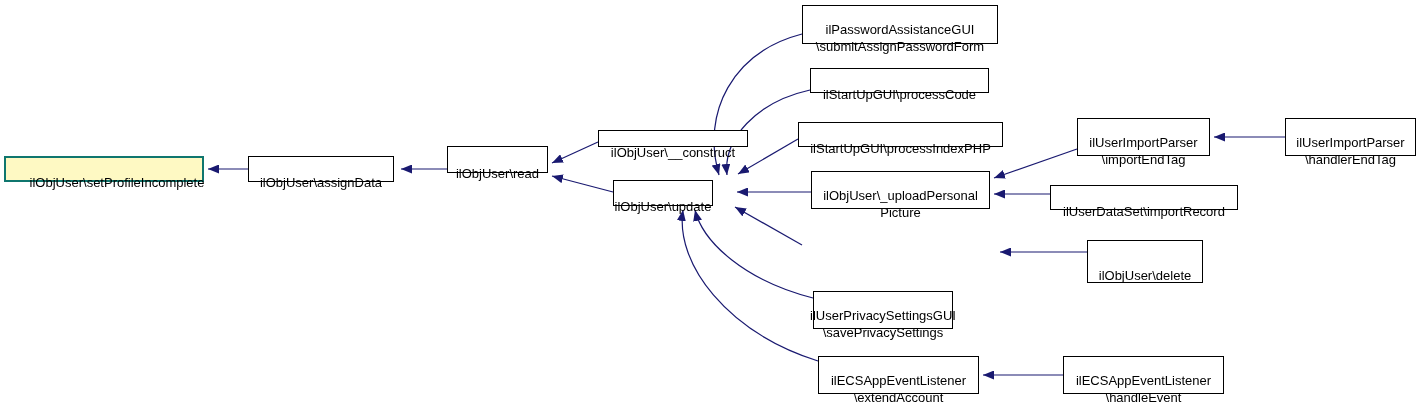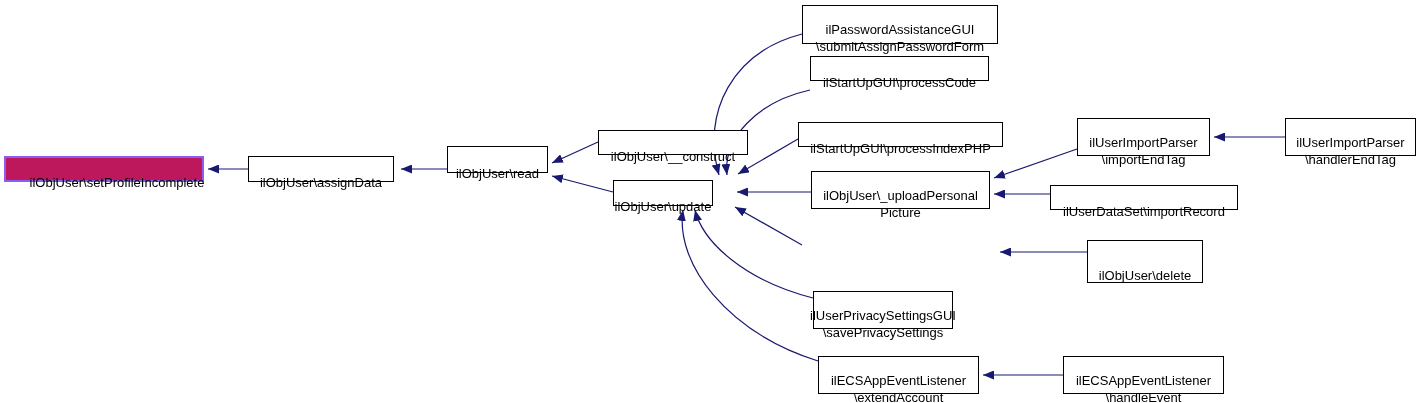--- a/index.html
+++ b/index.html
@@ -25,22 +25,22 @@
     display: flex;
     align-items: center;
     justify-content: center;
     text-align: center;
     font-size: 13px;
     line-height: 1.3;
     cursor: pointer;
   }
   .node span { white-space: pre-line; margin-top: 29px; }
   .node.highlight {
-    background: #be185d;
-    border: 2px solid #8b5cf6;
+    background: #fef9c3;
+    border: 2px solid #0f766e;
     padding-left: 26px;
   }
 </style>
 </head>
 <body>
 
 <div class="canvas">
 
   <svg class="edges" viewBox="0 0 1421 403" xmlns="http://www.w3.org/2000/svg">
     <defs>
@@ -73,34 +73,34 @@
   </div>
 
   <div class="node" style="left:248px;top:156px;width:146px;height:26px">
     <span>ilObjUser\assignData</span>
   </div>
 
   <div class="node" style="left:447px;top:146px;width:101px;height:27px">
     <span>ilObjUser\read</span>
   </div>
 
-  <div class="node" style="left:598px;top:130px;width:150px;height:25px">
+  <div class="node" style="left:598px;top:130px;width:150px;height:17px">
     <span>ilObjUser\__construct</span>
   </div>
 
   <div class="node" style="left:613px;top:180px;width:100px;height:26px">
     <span>ilObjUser\update</span>
   </div>
 
   <div class="node" style="left:802px;top:5px;width:196px;height:39px">
     <span>ilPasswordAssistanceGUI
 \submitAssignPasswordForm</span>
   </div>
 
-  <div class="node" style="left:810px;top:56px;width:179px;height:25px">
+  <div class="node" style="left:810px;top:68px;width:179px;height:25px">
     <span>ilStartUpGUI\processCode</span>
   </div>
 
   <div class="node" style="left:798px;top:122px;width:205px;height:25px">
     <span>ilStartUpGUI\processIndexPHP</span>
   </div>
 
   <div class="node" style="left:811px;top:171px;width:179px;height:38px">
     <span>ilObjUser\_uploadPersonal
 Picture</span>

